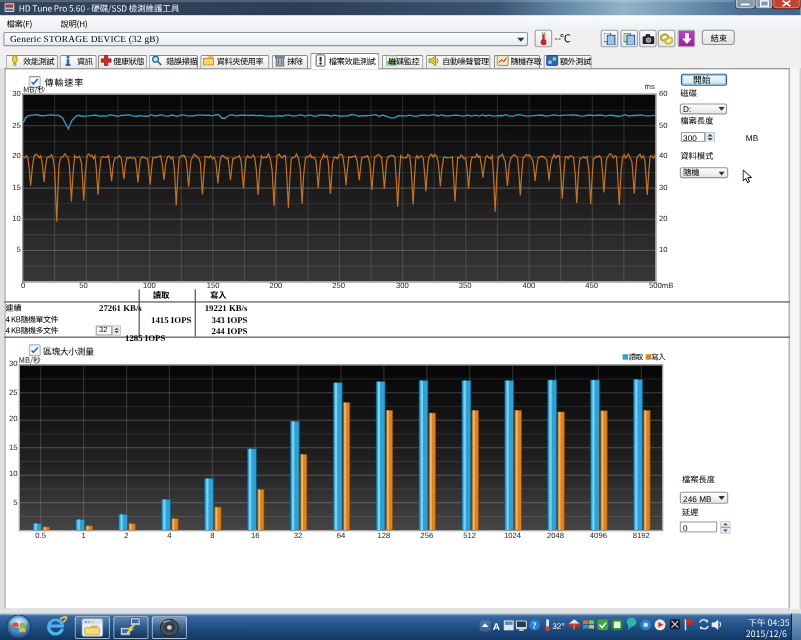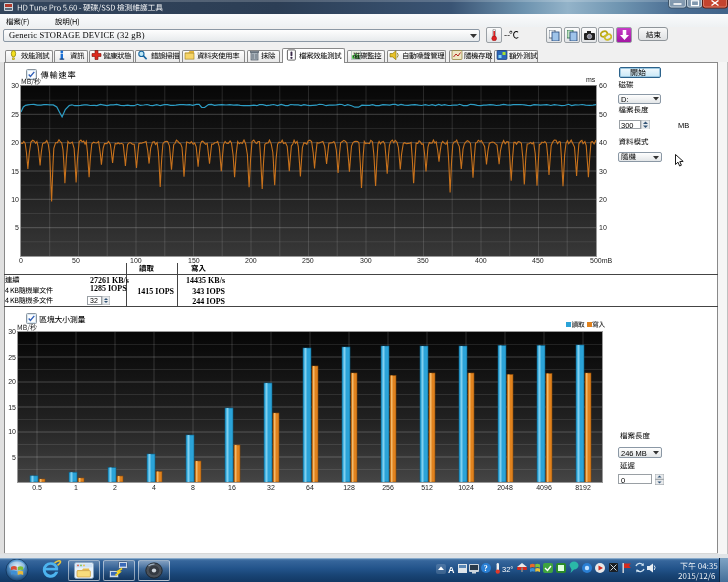--- a/index.html
+++ b/index.html
@@ -148,24 +148,24 @@
     <div style="position:absolute;left:417px;top:195px;font:7px 'Liberation Sans';color:#222">350</div>
     <div style="position:absolute;left:475px;top:195px;font:7px 'Liberation Sans';color:#222">400</div>
     <div style="position:absolute;left:532px;top:195px;font:7px 'Liberation Sans';color:#222">450</div>
     <div style="position:absolute;left:590px;top:195px;font:7px 'Liberation Sans';color:#222">500mB</div>
   </div>
 <div style="position:absolute;left:4px;top:273.5px;width:714px;height:1px;background:#444"></div>
 <div style="position:absolute;left:4px;top:306px;width:714px;height:1px;background:#444"></div>
 <div style="position:absolute;left:126px;top:263px;width:1px;height:43px;background:#444"></div>
 <div style="position:absolute;left:176.5px;top:263px;width:1px;height:43px;background:#444"></div>
 <div style="position:absolute;left:90px;top:276px;width:84px;height:9px;text-align:left;font:bold 8px 'Liberation Serif';color:#000">27261 KB/s</div>
-<div style="position:absolute;left:141px;top:276px;width:84px;height:9px;text-align:right;font:bold 8px 'Liberation Serif';color:#000">14435 KB/s</div>
+<div style="position:absolute;left:141px;top:276px;width:84px;height:9px;text-align:right;font:bold 8px 'Liberation Serif';color:#000">19221 KB/s</div>
 <div style="position:absolute;left:90px;top:286.5px;width:84px;height:9px;text-align:right;font:bold 8px 'Liberation Serif';color:#000">1415 IOPS</div>
 <div style="position:absolute;left:141px;top:286.5px;width:84px;height:9px;text-align:right;font:bold 8px 'Liberation Serif';color:#000">343 IOPS</div>
-<div style="position:absolute;left:90px;top:284px;width:84px;height:9px;text-align:left;font:bold 8px 'Liberation Serif';color:#000">1285 IOPS</div>
+<div style="position:absolute;left:90px;top:303px;width:84px;height:9px;text-align:center;font:bold 8px 'Liberation Serif';color:#000">1285 IOPS</div>
 <div style="position:absolute;left:141px;top:296.5px;width:84px;height:9px;text-align:right;font:bold 8px 'Liberation Serif';color:#000">244 IOPS</div>
 <div style="position:absolute;left:87px;top:295.5px;width:15px;height:9px;background:#fff;border:1px solid #9aa0a5;font:7px 'Liberation Sans';padding-left:2px">32</div>
 <svg class="ab" style="left:102px;top:295.5px" width="8" height="9" viewBox="0 0 8 9">
     <rect width="8" height="9" fill="#e8eaec" stroke="#9aa0a5" stroke-width="0.8"></rect>
     <path d="M4 2 L6 4 H2z" fill="#357"></path>
     <path d="M4 7 L2 5 H6z" fill="#357"></path>
   </svg>
 <svg class="ab" style="left:17px;top:331px;border:1px solid #999" width="584" height="150" viewBox="0 0 584 150">
 <defs>
       <linearGradient id="cbg2" x1="0" y1="0" x2="0" y2="1">

